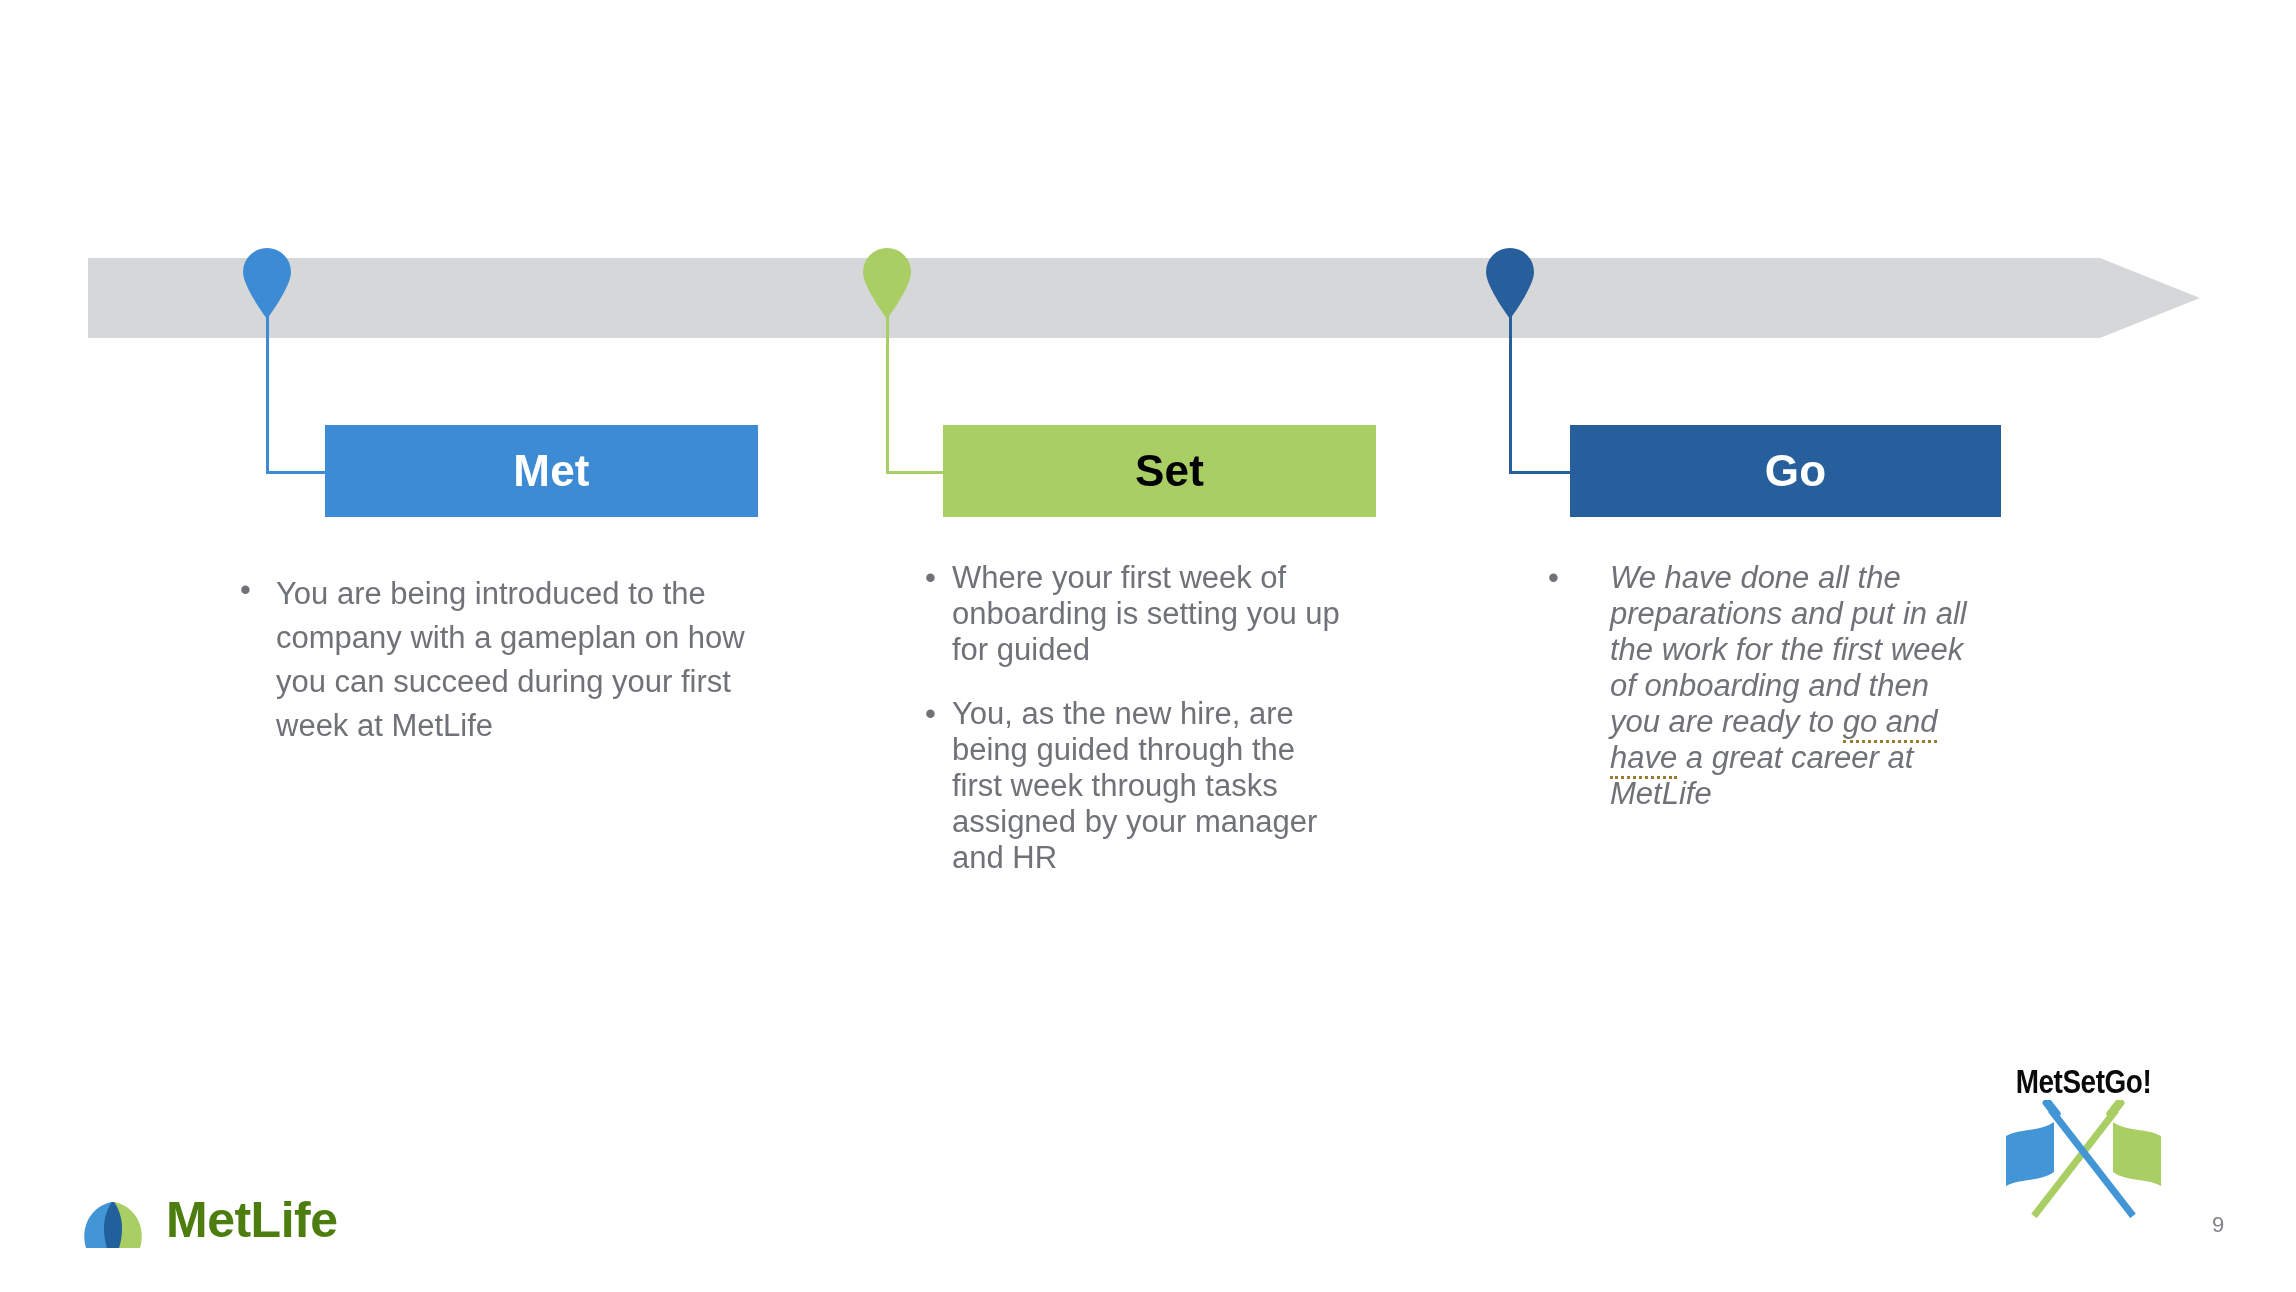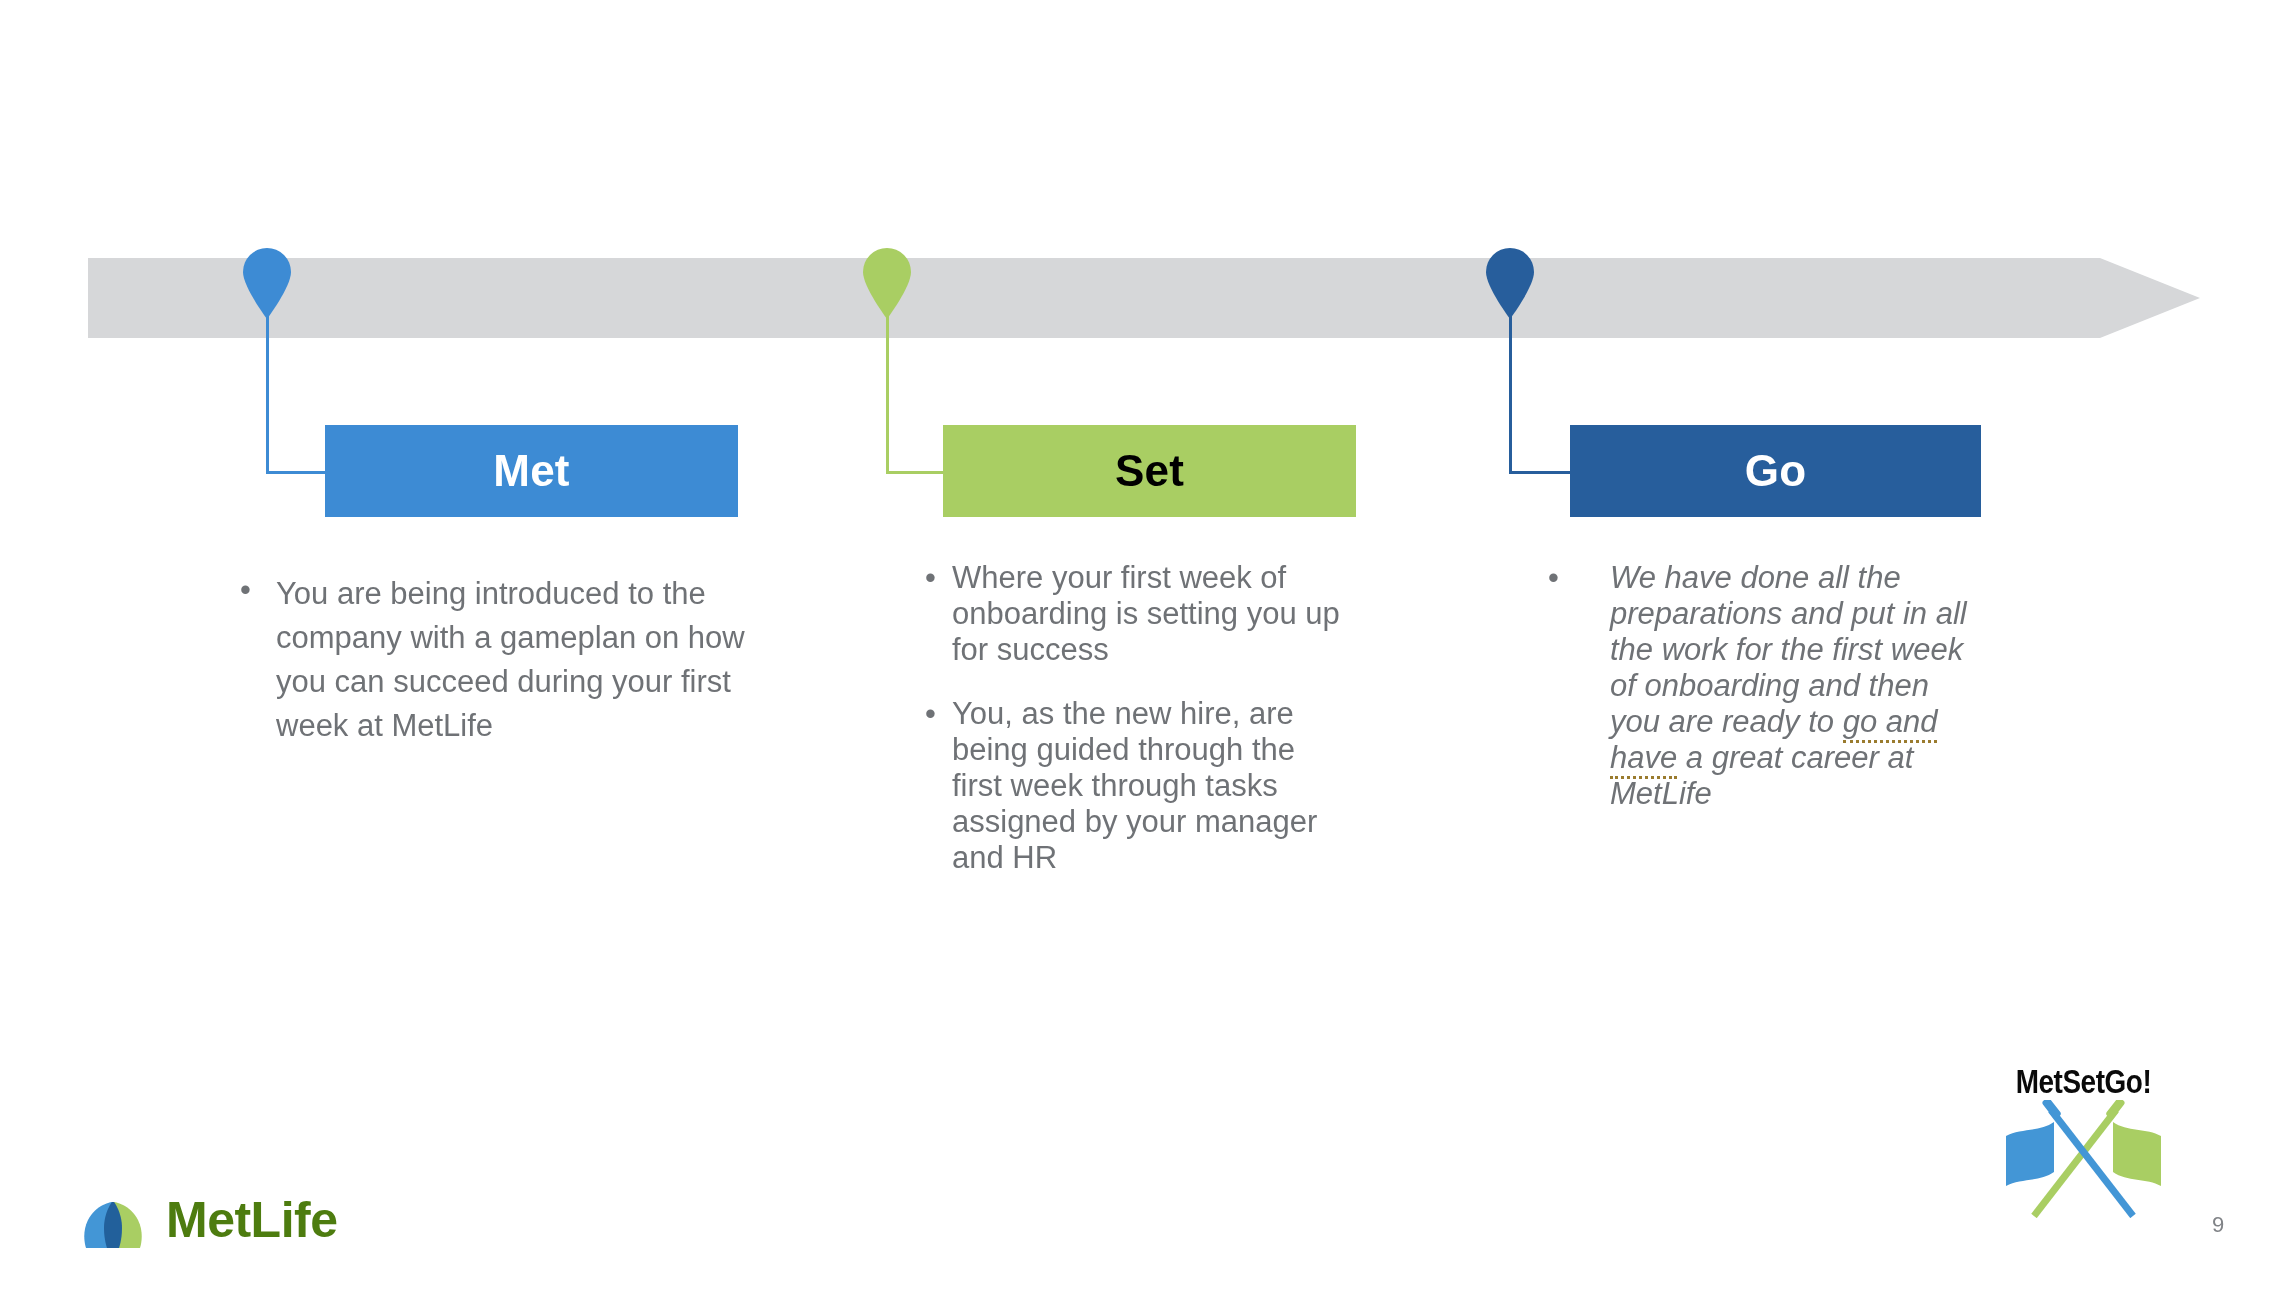--- a/index.html
+++ b/index.html
@@ -45,20 +45,21 @@
   
   .title-box {
     position: absolute;
     height: 92px;
     display: flex;
     align-items: center;
     justify-content: center;
     font-size: 44px;
     font-weight: bold;
     letter-spacing: 0.2px;
+    padding-left: 20px;
   }
   .title-box.met { left: 325px; top: 425px; width: 413px; background: #3d8bd4; color: #ffffff; }
   .title-box.set { left: 943px; top: 425px; width: 413px; background: #a9ce63; color: #000000; }
   .title-box.go  { left: 1570px; top: 425px; width: 411px; background: #275e9c; color: #ffffff; }
 
   
   .body-col {
     position: absolute;
     color: #6f7276;
     font-size: 31px;
@@ -204,21 +205,21 @@
   <div class="body-col col1">
     <div class="bullet-item">
       <span class="bullet-mark">•</span>
       <span class="bullet-text">You are being introduced to the company with a gameplan on how you can succeed during your first week at MetLife</span>
     </div>
   </div>
 
   <div class="body-col col2">
     <div class="bullet-item">
       <span class="bullet-mark">•</span>
-      <span class="bullet-text">Where your first week of onboarding is setting you up for success</span>
+      <span class="bullet-text">Where your first week of onboarding is setting you up for guided</span>
     </div>
     <div class="bullet-item">
       <span class="bullet-mark">•</span>
       <span class="bullet-text">You, as the new hire, are being guided through the first week through tasks assigned by your manager and HR</span>
     </div>
   </div>
 
   <div class="body-col col3">
     <div class="bullet-item">
       <span class="bullet-mark">•</span>

